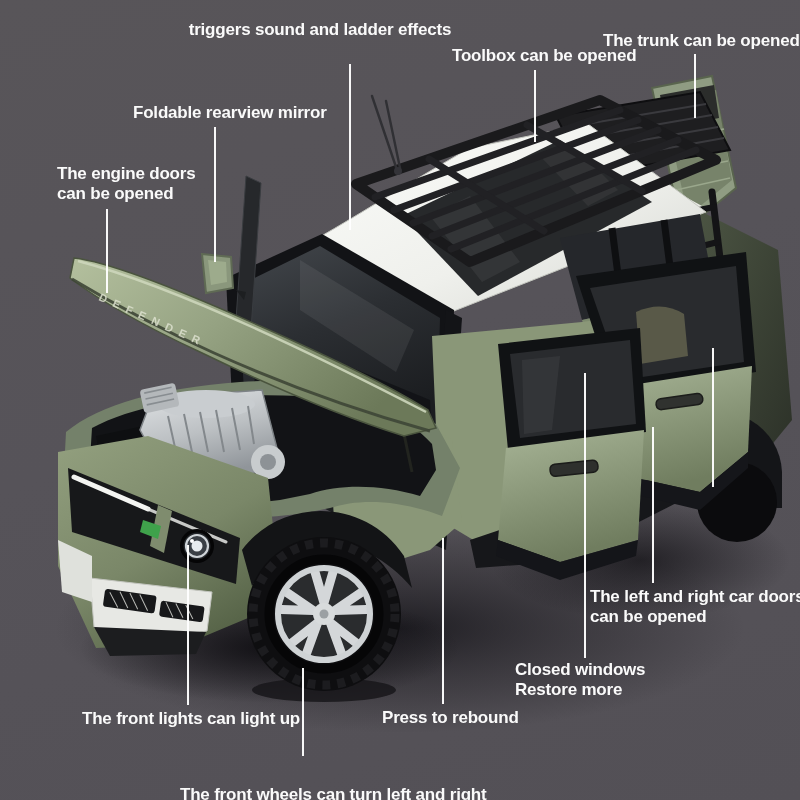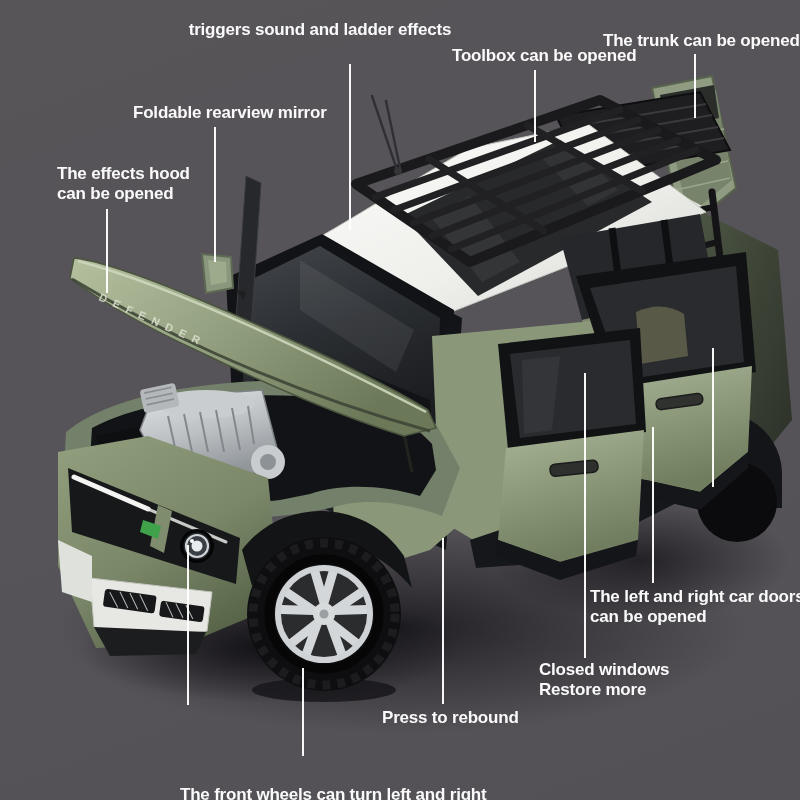--- a/index.html
+++ b/index.html
@@ -273,30 +273,33 @@
   <div class="label" style="left:603px;top:31px;">
     <span>The trunk can be opened</span>
   </div>
   <div class="label" style="left:452px;top:46px;">
     <span>Toolbox can be opened</span>
   </div>
   <div class="label" style="left:133px;top:103px;">
     <span>Foldable rearview mirror</span>
   </div>
   <div class="label" style="left:57px;top:164px;">
-    <span>The effects hood</span>
+    <span>The engine doors</span>
     <span class="l2">can be opened</span>
   </div>
   <div class="label" style="left:590px;top:587px;">
     <span>The left and right car doors</span>
     <span class="l2">can be opened</span>
   </div>
-  <div class="label" style="left:515px;top:660px;margin-left:24px;">
+  <div class="label" style="left:515px;top:660px;">
     <span>Closed windows</span>
     <span class="l2">Restore more</span>
   </div>
   <div class="label" style="left:382px;top:708px;">
     <span>Press to rebound</span>
   </div>
+  <div class="label" style="left:82px;top:709px;">
+    <span>The front lights can light up</span>
+  </div>
   <div class="label" style="left:180px;top:757px;margin-top:28px;">
     <span>The front wheels can turn left and right</span>
   </div>
 </div>
 
 </body></html>

